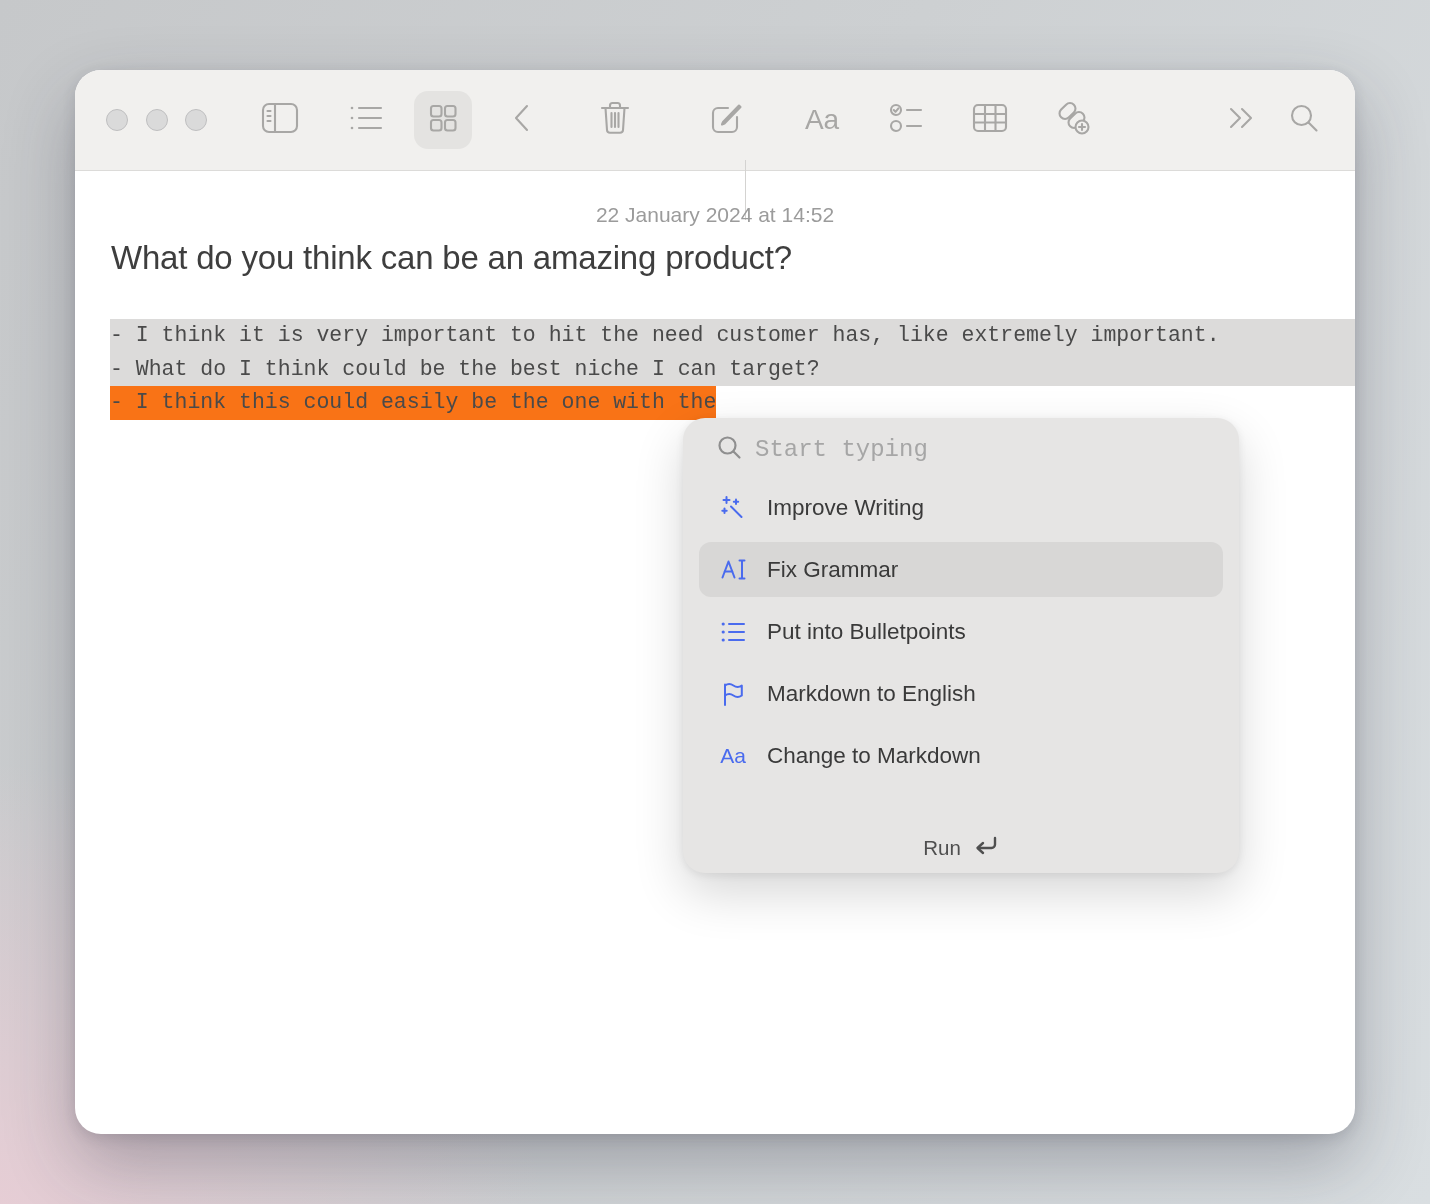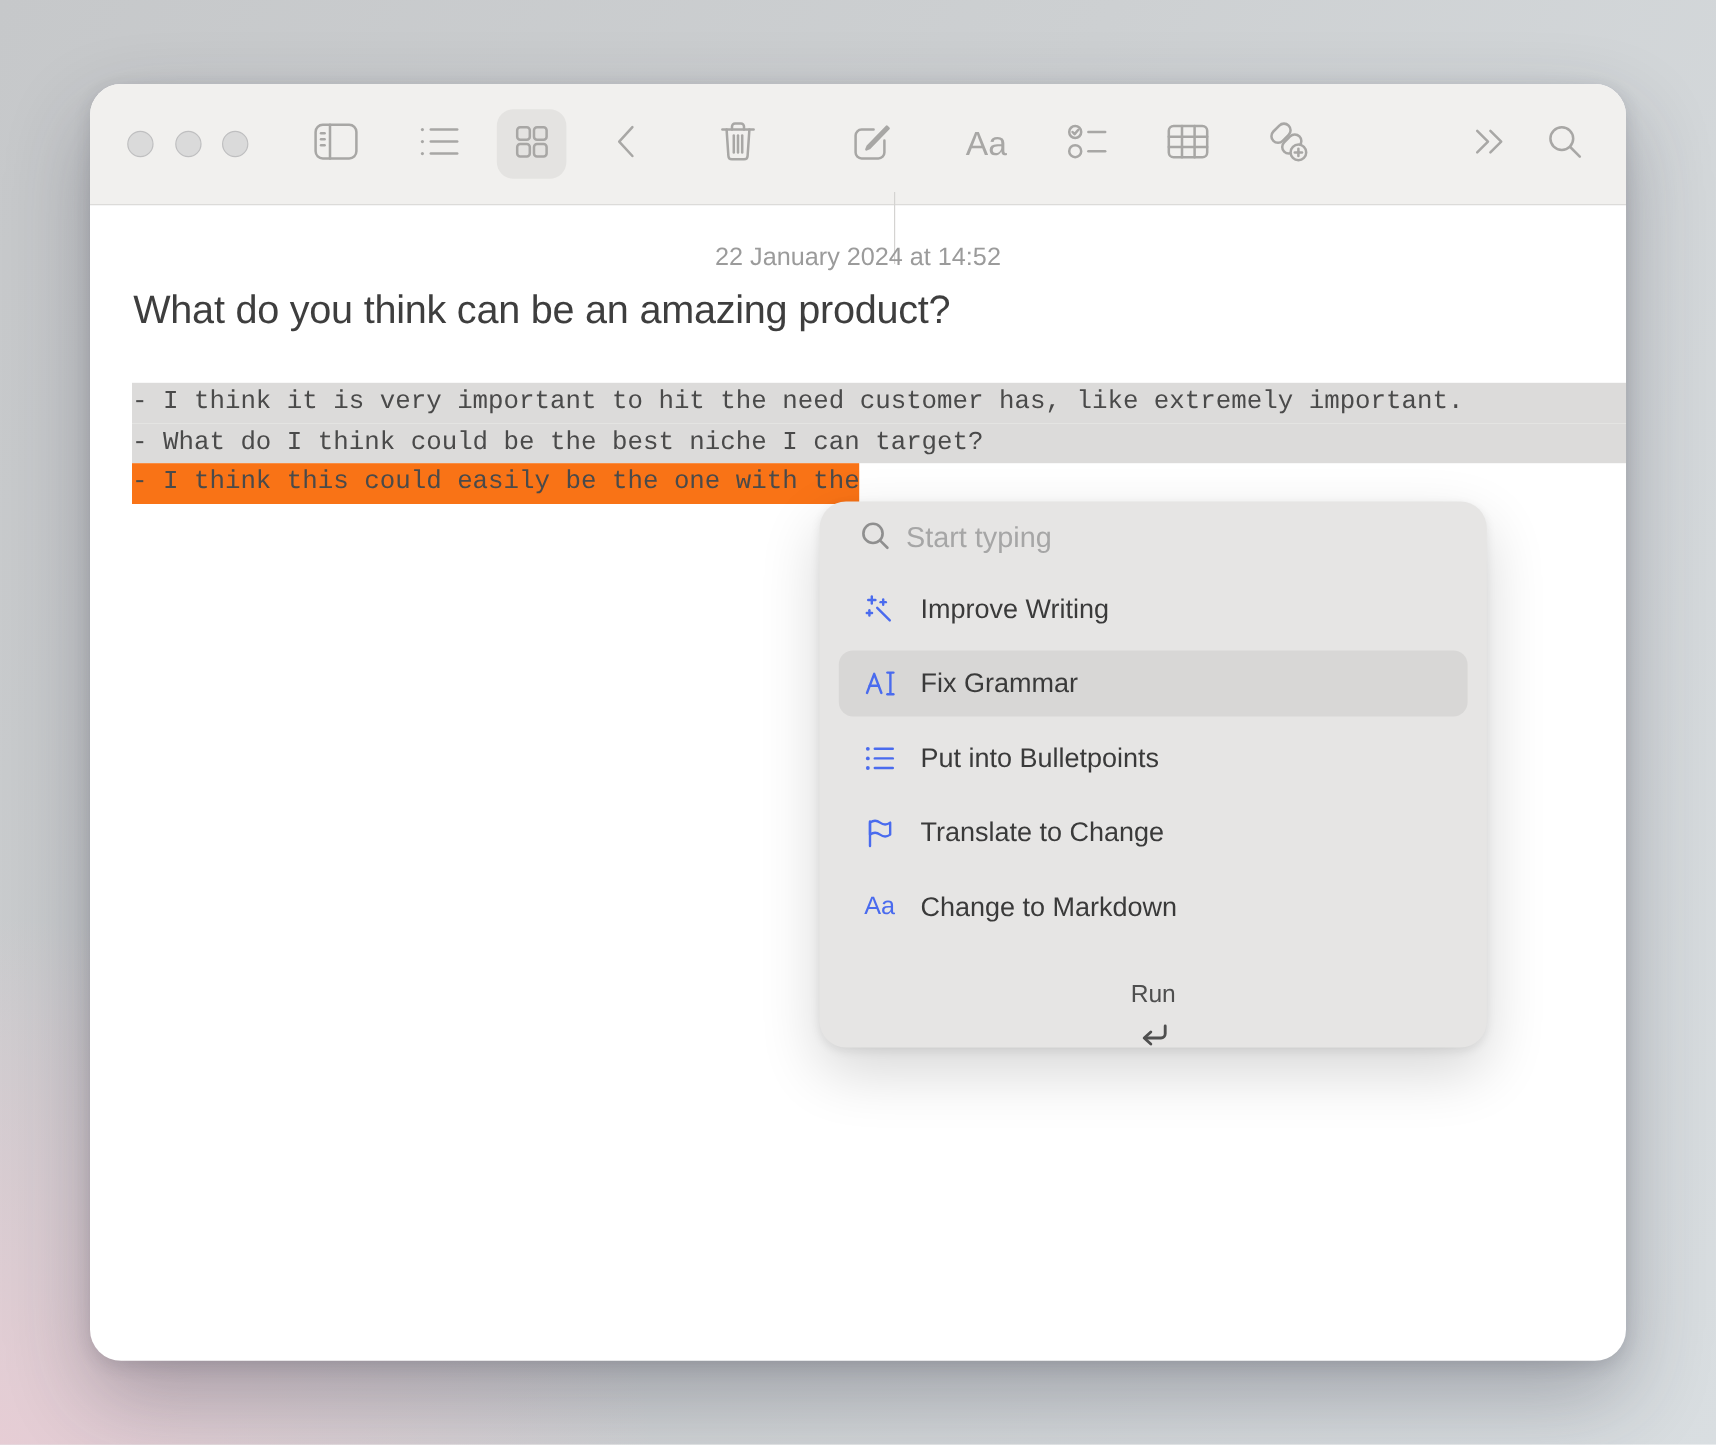--- a/index.html
+++ b/index.html
@@ -36,33 +36,33 @@
   .note-line.hl-text{display:inline-block;background:#f97316;}
 
   
   .popup{position:absolute;left:683px;top:418px;width:556px;height:455px;
     background:#e6e5e4;border-radius:22px;
     box-shadow:0 20px 50px rgba(0,0,0,.16), 0 2px 8px rgba(0,0,0,.08);}
   .popup-search{position:absolute;left:0;top:0;width:100%;height:62px;
     display:flex;align-items:center;padding:0 0 0 34px;box-sizing:border-box;gap:13px;}
   .popup-search svg{stroke:#8f8f8f;fill:none;stroke-width:2.2;stroke-linecap:round;}
   .popup-search input{flex:1;border:none;outline:none;background:transparent;
-    font-family:Liberation Sans, sans-serif;font-size:24px;color:#3a3a3a;padding:0;}
+    font-family:Liberation Mono, monospace;font-size:24px;color:#3a3a3a;padding:0;}
   .popup-search input::placeholder{color:#a6a6a6;opacity:1;}
   .popup-list{position:absolute;left:0;top:62px;width:100%;height:352px;overflow:hidden;}
   .prow{display:flex;align-items:center;height:55px;margin:0 16px 7px;border-radius:12px;
     padding-left:20px;box-sizing:border-box;}
   .prow.selected{background:#d8d7d6;}
   .prow .picon{width:28px;height:26px;display:flex;align-items:center;justify-content:center;
     color:#4a6bee;flex:0 0 28px;}
   .prow .picon svg{stroke:#4a6bee;fill:none;stroke-width:2;stroke-linecap:round;stroke-linejoin:round;}
   .prow .plabel{margin-left:20px;font-size:22.5px;color:#3a3a3a;}
   .aa-blue{font-size:21px;color:#4a6bee;font-weight:400;}
   .popup-footer{position:absolute;left:0;bottom:7px;width:100%;height:36px;
-    display:flex;align-items:center;justify-content:center;gap:11px;flex-direction:column;}
+    display:flex;align-items:center;justify-content:center;gap:11px;}
   .popup-footer .run-label{font-size:20.5px;color:#4f4f4f;}
   .popup-footer svg{stroke:#4f4f4f;fill:none;stroke-width:2.4;stroke-linecap:round;stroke-linejoin:round;}
 </style>
 </head>
 <body>
 
 <div class="canvas">
   <div class="window">
 
     <div class="toolbar">
@@ -263,21 +263,21 @@
       </div>
 
 
       <div class="prow">
         <span class="picon">
           <svg width="24" height="26" viewBox="0 0 24 26">
             <line x1="4" y1="24" x2="4" y2="3.5"></line>
             <path d="M4,4.5 c2.6,-1.9 5.8,-1.9 8.4,0 c2.6,1.9 5.8,1.9 8.4,0 v10 c-2.6,1.9 -5.8,1.9 -8.4,0 c-2.6,-1.9 -5.8,-1.9 -8.4,0 z"></path>
           </svg>
         </span>
-        <span class="plabel">Translate to Change</span>
+        <span class="plabel">Markdown to English</span>
       </div>
 
       <div class="prow">
         <span class="picon aa-blue">Aa</span>
         <span class="plabel">Change to Markdown</span>
       </div>
     </div>
 
     <div class="popup-footer">
       <span class="run-label">Run</span>

